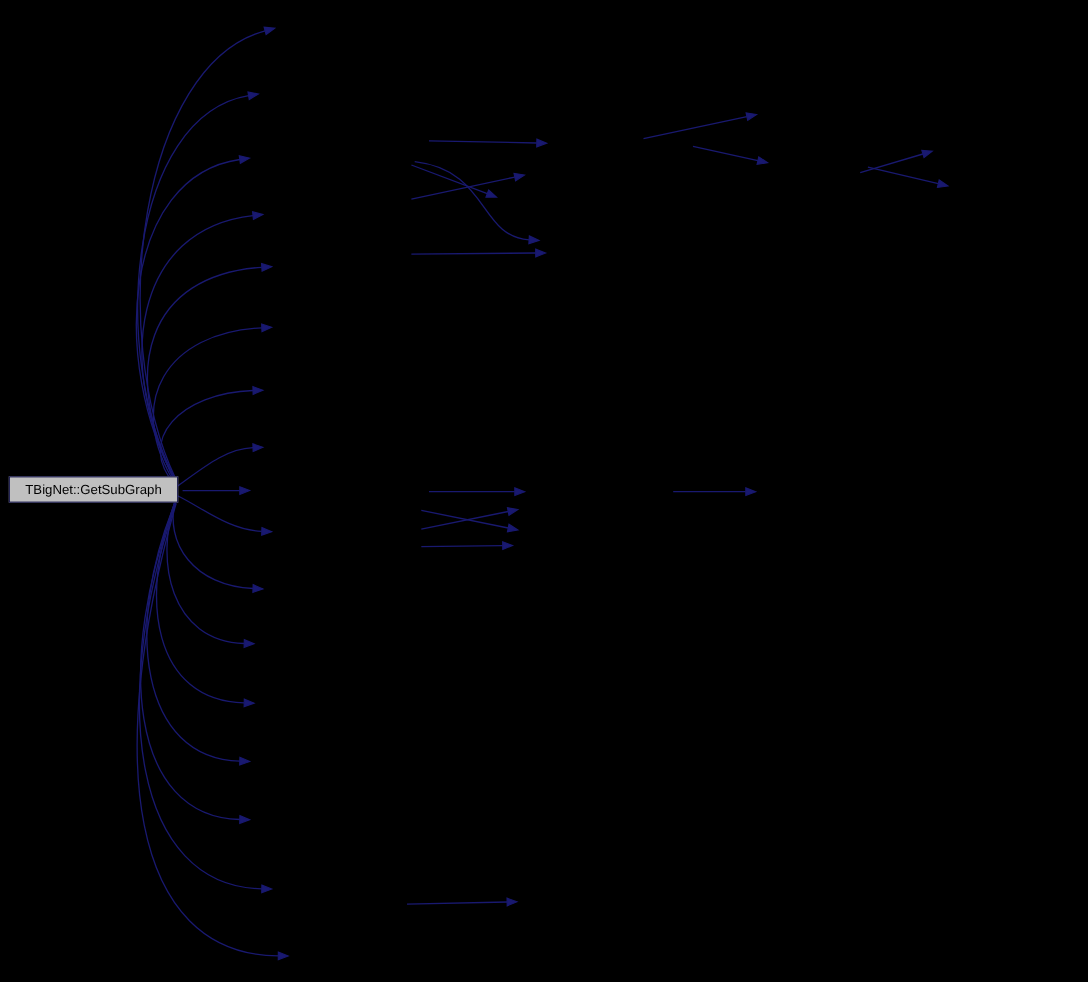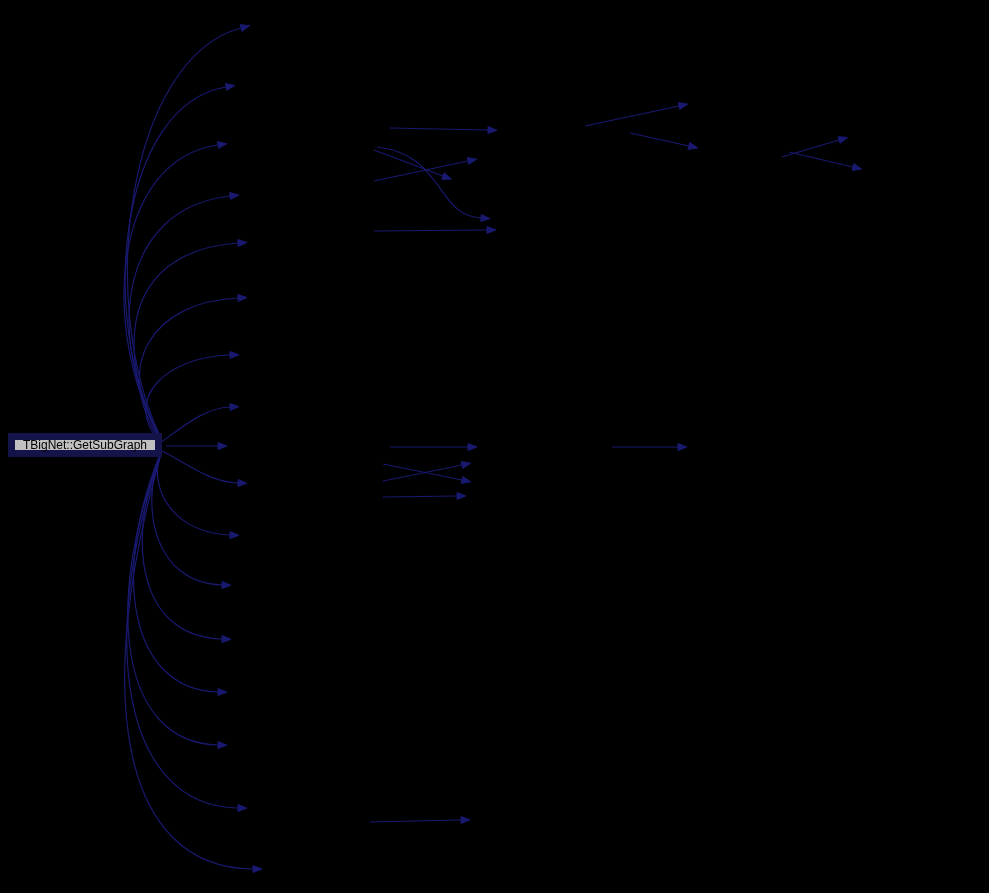--- a/index.html
+++ b/index.html
@@ -27,21 +27,21 @@
     height: 893px;
     display: block;
   }
   .root-node {
     position: absolute;
     left: 8px;
     top: 433px;
     width: 154px;
     height: 24px;
     box-sizing: border-box;
-    border: 7px solid #15803d;
+    border: 1px solid #15803d;
     display: flex;
     align-items: center;
     justify-content: center;
     font-size: 12px;
     line-height: 1;
     white-space: nowrap;
     cursor: default;
   }
 </style>
 </head>

